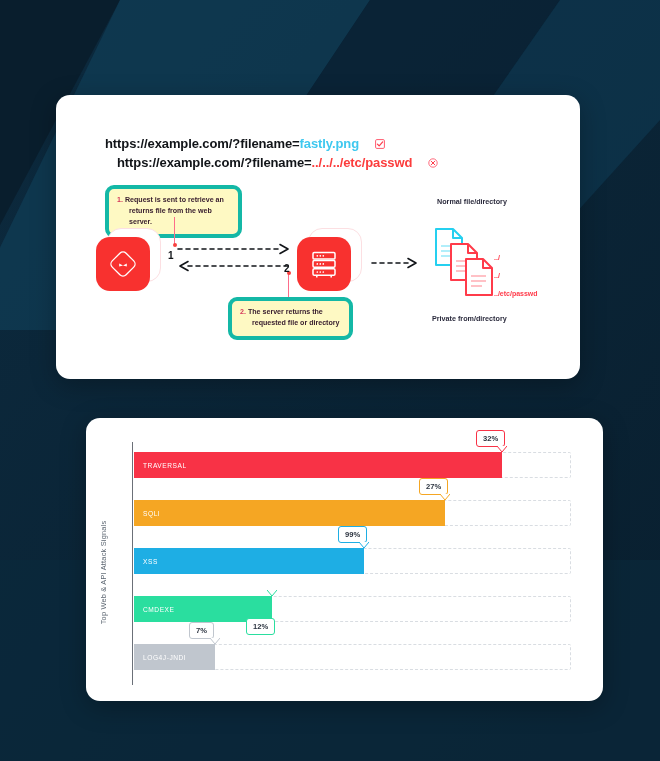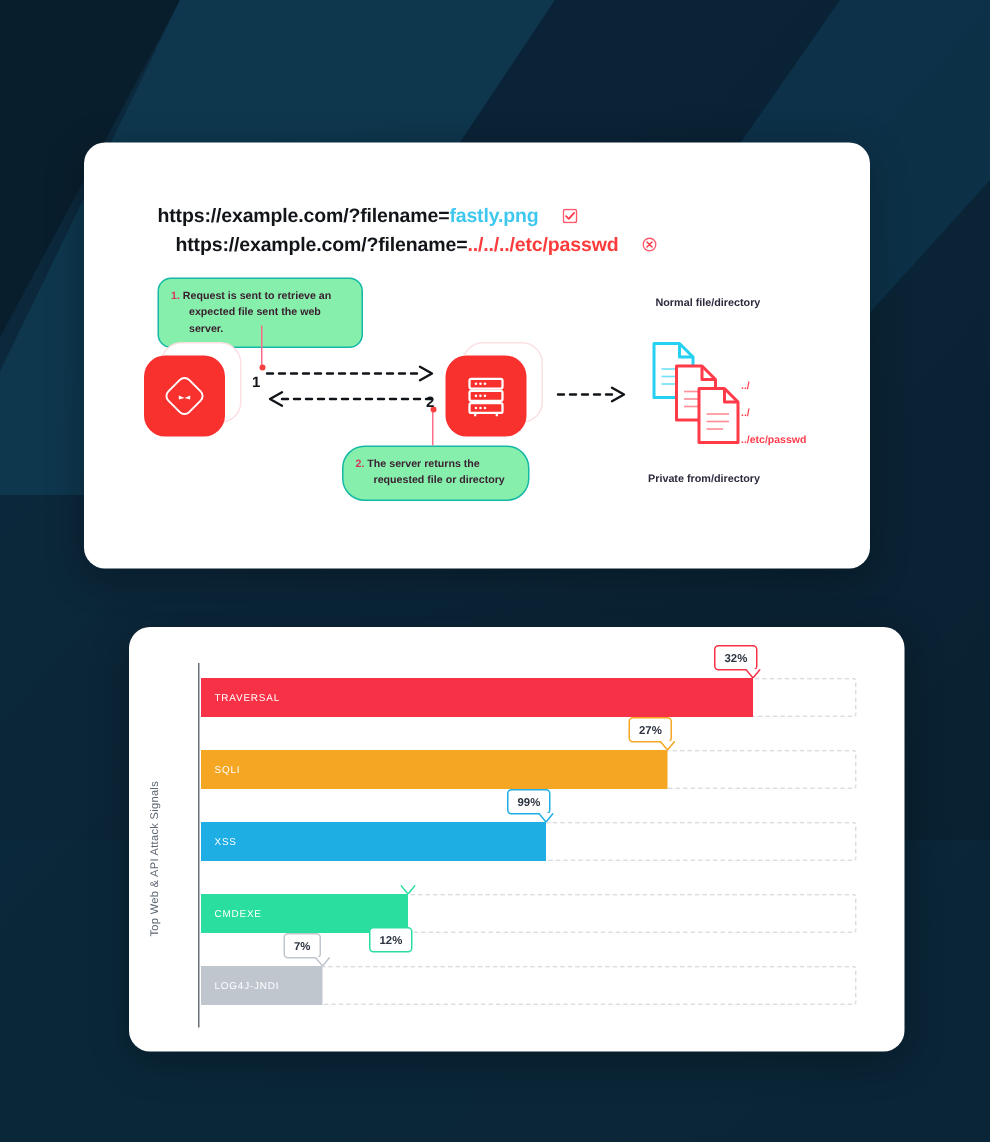--- a/index.html
+++ b/index.html
@@ -43,31 +43,31 @@
 
   .badge {
     display:inline-block; width:10px; height:10px;
     margin-left:12px; position:relative; top:1px;
   }
   .badge svg { display:block; }
 
   
   .callout {
     position: absolute;
-    background: #86efac;
-    border: 1px solid #14b8a6;
+    background: #fef9c3;
+    border: 4px solid #14b8a6;
     border-radius: 9px;
     padding: 6px 9px 7px 8px;
     font-size: 7.1px;
     font-weight: bold;
     line-height: 1.52;
     color: #3a2030;
   }
   #callout-1 { left: 105px; top: 185px; width: 137px; }
-  #callout-2 { left: 228px; top: 297px; width: 125px; border-radius: 15px; }
+  #callout-2 { left: 228px; top: 297px; width: 125px; }
   .callout .num { color:#d5365a; }
   .callout .ln  { display:block; padding-left:12px; text-indent:-12px; }
   .callout .ln2 { display:block; padding-left:12px; }
 
   
   .stem { position:absolute; width:1.4px; background:#fd6c8a; }
   #stem-1 { left:174px; top:217px; height:28px; }
   #stem-2 { left:288px; top:273px; height:24px; }
   .stem-dot { position:absolute; width:4px; height:4px; border-radius:50%; background:#f8413f; }
   #stemdot-1 { left:172.5px; top:243px; }
@@ -185,21 +185,21 @@
   <span class="badge">
     <svg width="10" height="10" viewBox="0 0 10 10">
       <circle cx="5" cy="5" r="4.2" fill="none" stroke="#ff5a6e" stroke-width="0.9"></circle>
       <path d="M3.3 3.3 L6.7 6.7 M6.7 3.3 L3.3 6.7" stroke="#ff3b4a" stroke-width="1" stroke-linecap="round"></path>
     </svg>
   </span>
 </div>
 
 <div class="callout" id="callout-1">
   <span class="ln"><span class="num">1.</span> <span>Request is sent to retrieve an</span></span>
-  <span class="ln2">expected file sent the web</span>
+  <span class="ln2">returns file from the web</span>
   <span class="ln2">server.</span>
 </div>
 <div class="stem" id="stem-1"></div>
 <div class="stem-dot" id="stemdot-1"></div>
 
 <div class="callout" id="callout-2">
   <span class="ln"><span class="num">2.</span> <span>The server returns the</span></span>
   <span class="ln2">requested file or directory</span>
 </div>
 <div class="stem" id="stem-2"></div>

